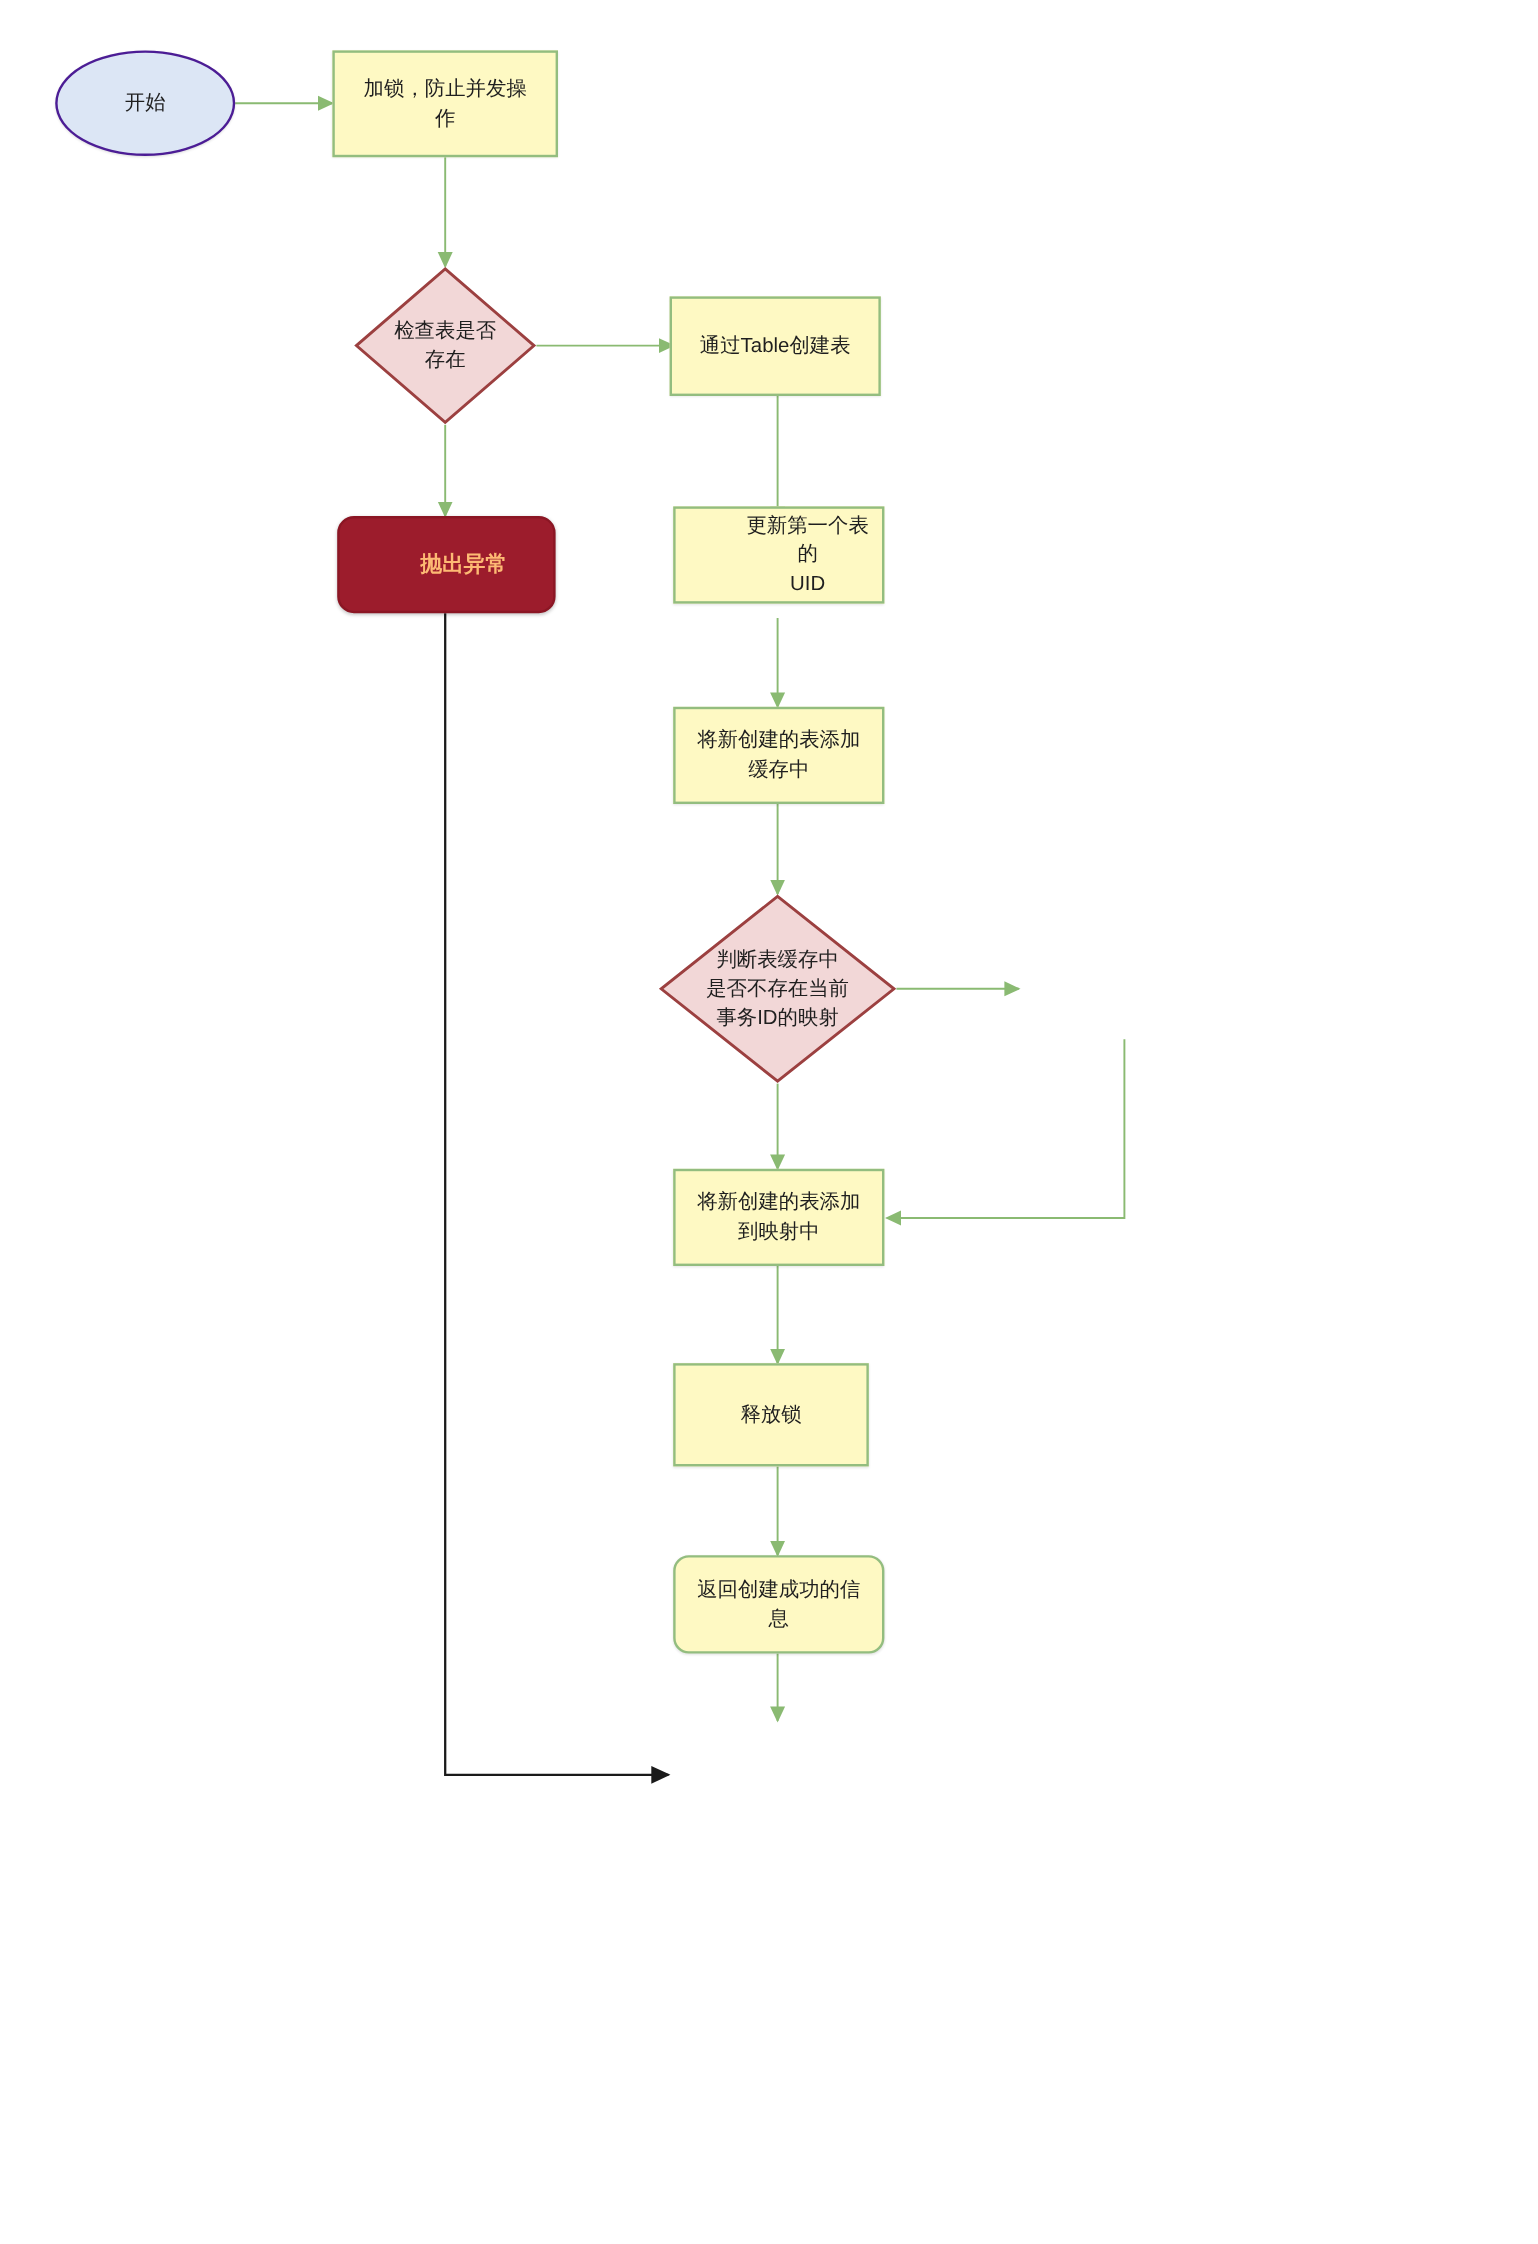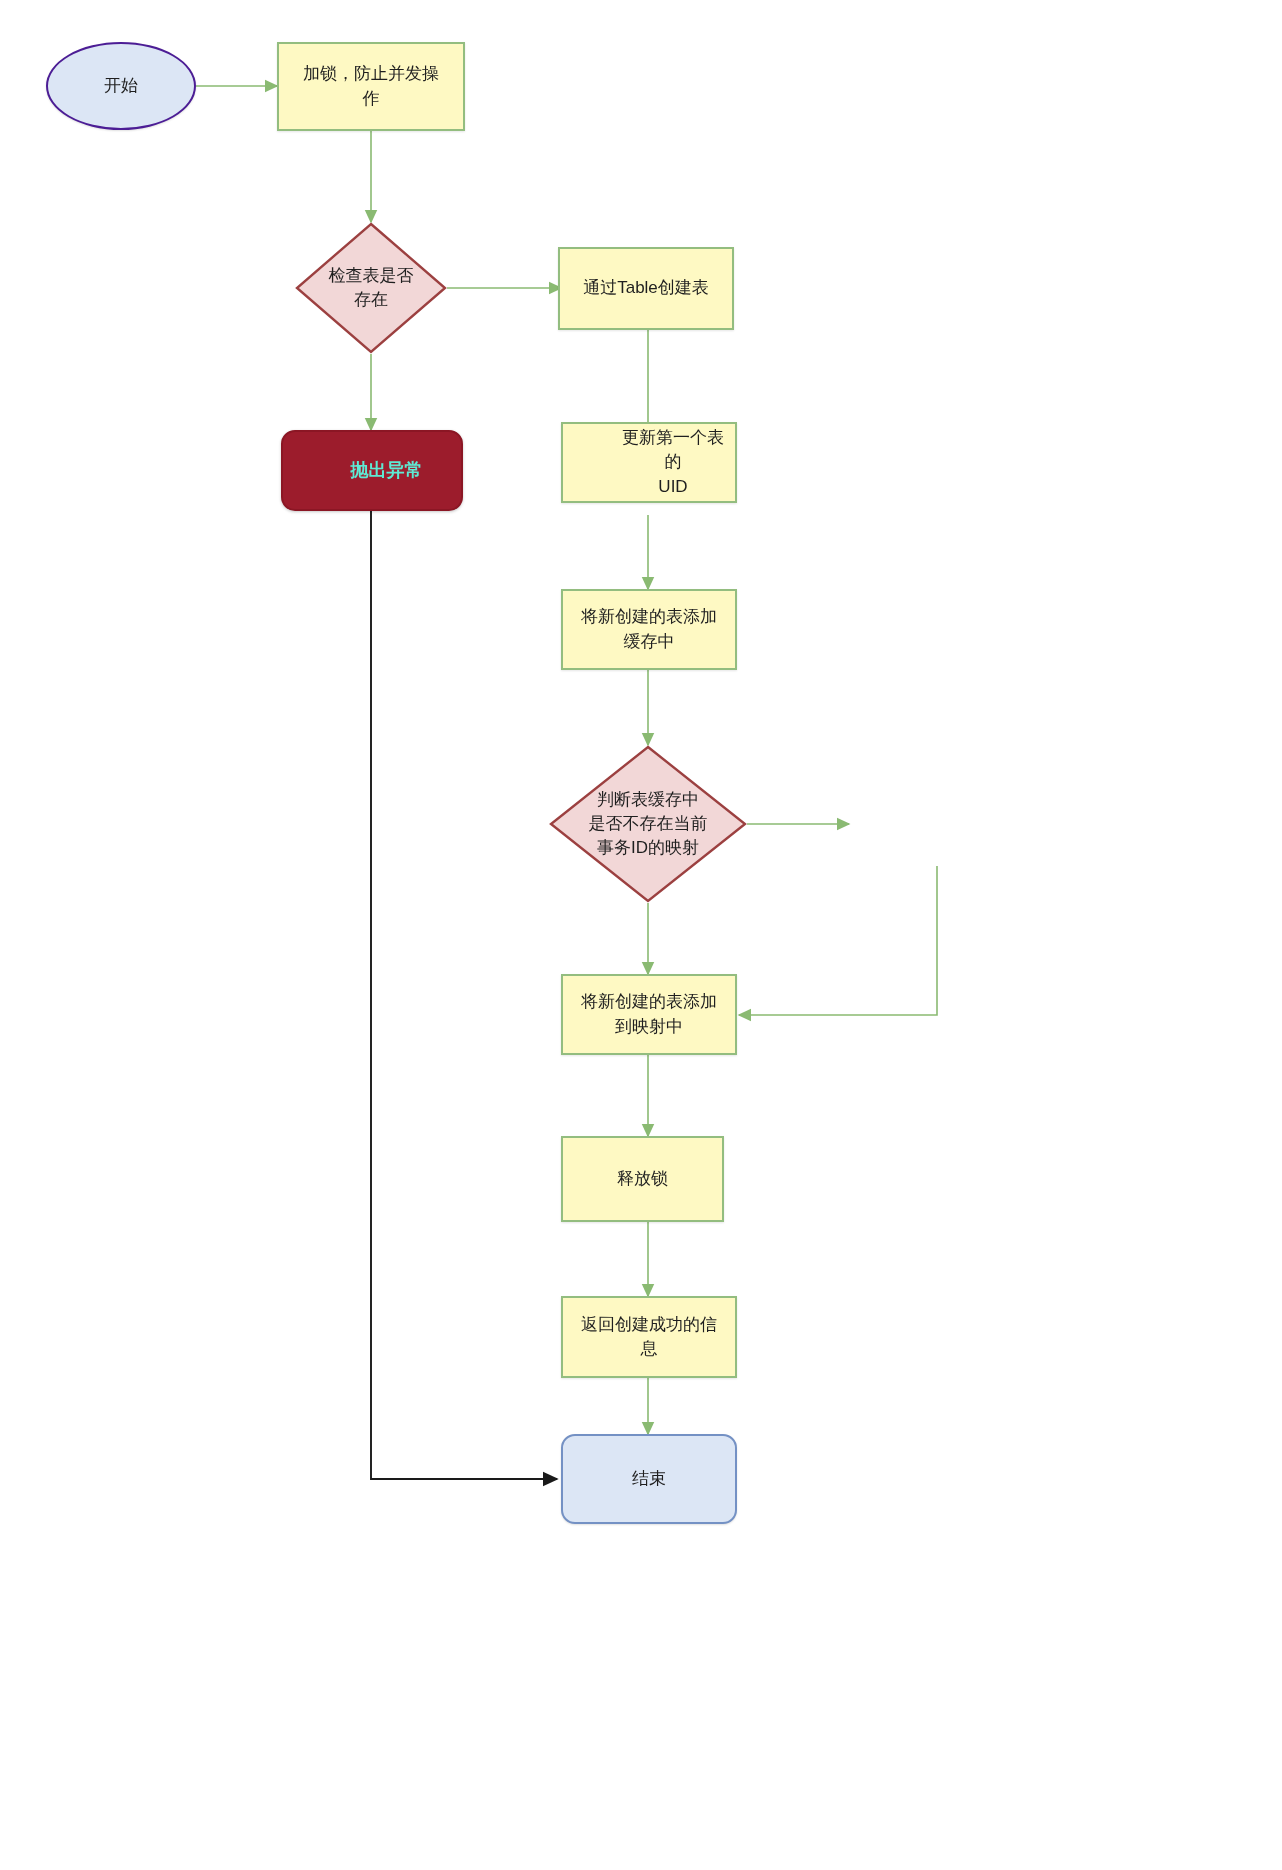--- a/index.html
+++ b/index.html
@@ -54,21 +54,21 @@
   .n-proc {
     background: #fef9c3;
     border: 2px solid #93bd7f;
     box-shadow: 0 1px 2px rgba(0,0,0,0.10);
   }
   
   .n-error {
     background: #9c1c2c;
     border: 2px solid #8b1624;
     border-radius: 14px;
-    color: #5eead4;
+    color: #fdba74;
     font-weight: bold;
     font-size: 18px;
     box-shadow: 0 1px 3px rgba(0,0,0,0.22);
     padding-left: 29px;
   }
   
   .n-dec {
     background: transparent;
     border: none;
   }
@@ -189,22 +189,19 @@
 
   <div class="node n-proc" style="left:561px; top:974px; width:176px; height:81px;">
     <span class="lbl">将新创建的表添加
 到映射中</span>
   </div>
 
   <div class="node n-proc" style="left:561px; top:1136px; width:163px; height:86px;">
     <span class="lbl">释放锁</span>
   </div>
 
-  <div class="node n-proc" style="left:561px; top:1296px; width:176px; height:82px;">
+  <div class="node n-proc" style="left:561px; top:1296px; width:176px; height:82px;border-radius:13px;">
     <span class="lbl">返回创建成功的信
 息</span>
   </div>
 
-  <div class="node n-end" style="left:561px; top:1434px; width:176px; height:90px;">
-    <span class="lbl">结束</span>
-  </div>
 
 </div>
 
 </body></html>

